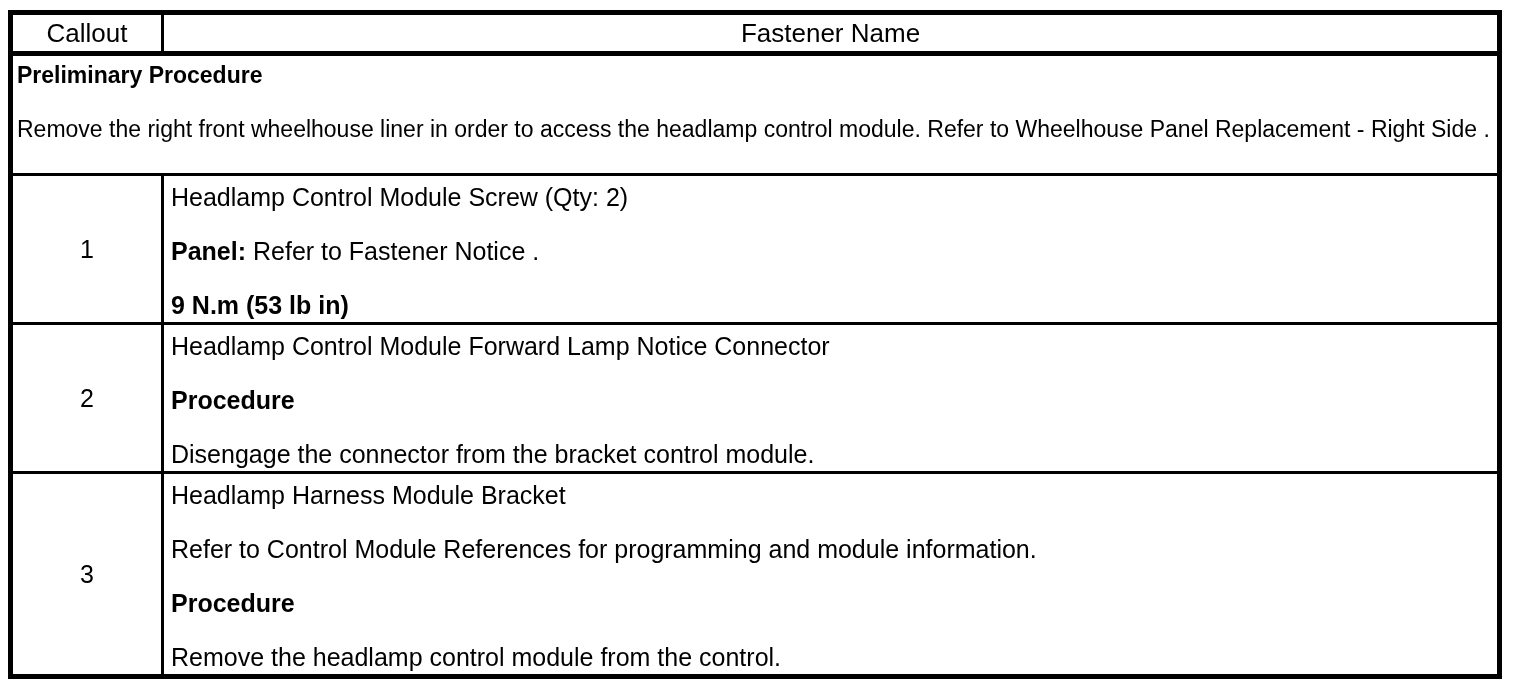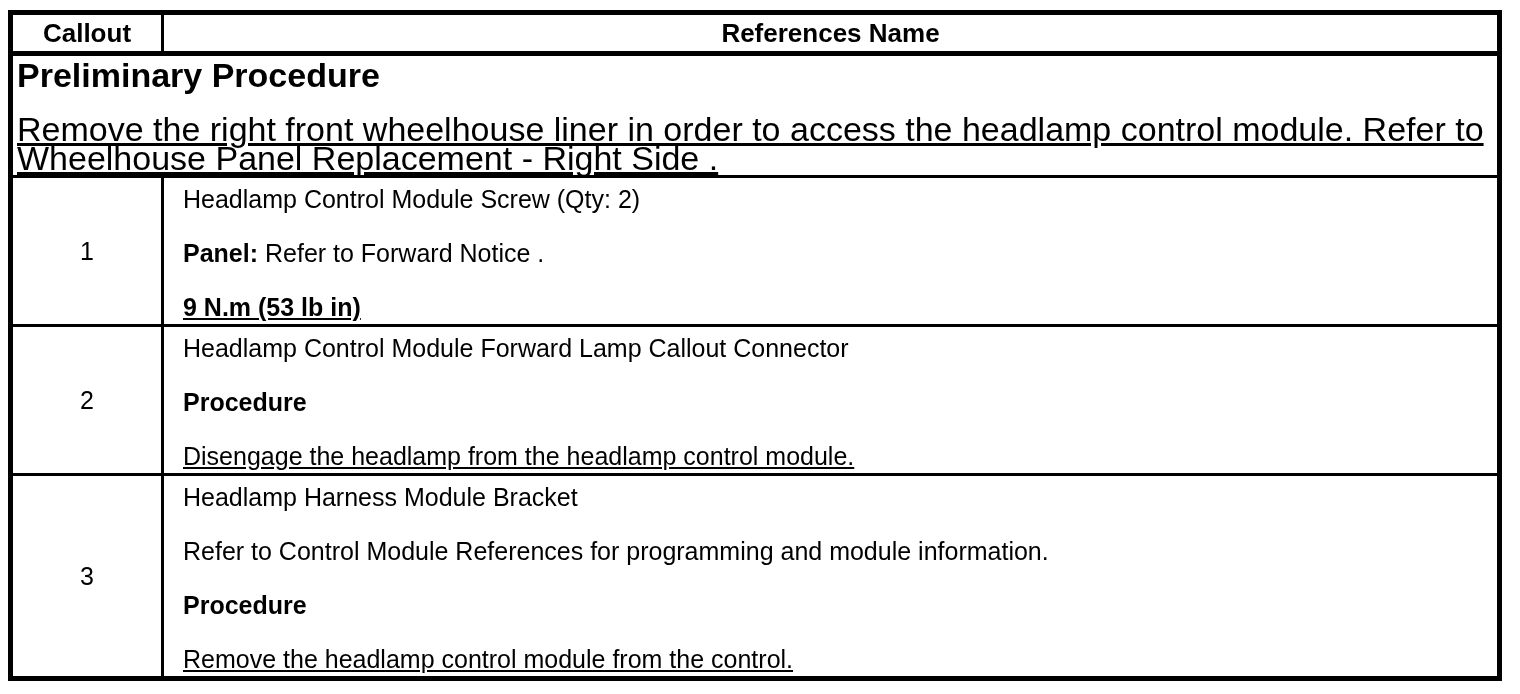--- a/index.html
+++ b/index.html
@@ -21,87 +21,87 @@
     table-layout: fixed;
     border: 5px solid #000000;
     background: #ffffff;
   }
   .doc-table th, .doc-table td {
     border: 3px solid #000000;
   }
   .doc-table thead th {
     border-bottom-width: 5px;
     font-size: 26px;
-    font-weight: bold;
+    font-weight: normal;
     text-align: center;
     vertical-align: middle;
     padding: 0;
     height: 36px;
   }
   td.callout-cell {
     text-align: center;
     vertical-align: middle;
     font-size: 25px;
     padding: 0;
   }
   td.comp-cell {
     vertical-align: top;
-    padding: 7px 6px 2px 19px;
+    padding: 7px 6px 2px 7px;
     font-size: 25px;
   }
   td.prelim-cell {
     vertical-align: top;
     padding: 5px 6px 2px 4px;
-    font-size: 34px;
+    font-size: 23px;
     margin-top: 12px;
   }
   .doc-table p {
     margin: 0 0 25px 0;
     line-height: 29px;
   }
-  .doc-table p:last-child { margin-bottom: 0; text-decoration: underline; }
+  .doc-table p:last-child { margin-bottom: 0; }
   .b { font-weight: bold; }
 </style>
 </head>
 <body>
 
 <table class="doc-table">
   <colgroup>
     <col style="width:152px">
     <col>
   </colgroup>
   <thead>
     <tr>
       <th>Callout</th>
-      <th>References Name</th>
+      <th>Fastener Name</th>
     </tr>
   </thead>
   <tbody>
     <tr style="height:121px">
       <td class="prelim-cell" colspan="2">
         <p class="b">Preliminary Procedure</p>
         <p>Remove the right front wheelhouse liner in order to access the headlamp control module. Refer to Wheelhouse Panel Replacement - Right Side .</p>
       </td>
     </tr>
 
     <tr style="height:147px">
       <td class="callout-cell">1</td>
       <td class="comp-cell">
         <p>Headlamp Control Module Screw (Qty: 2)</p>
-        <p><span class="b">Panel:</span><span> Refer to Forward Notice .</span></p>
+        <p><span class="b">Panel:</span><span> Refer to Fastener Notice .</span></p>
         <p class="b">9 N.m (53 lb in)</p>
       </td>
     </tr>
 
     <tr style="height:148px">
       <td class="callout-cell">2</td>
       <td class="comp-cell">
-        <p>Headlamp Control Module Forward Lamp Callout Connector</p>
+        <p>Headlamp Control Module Forward Lamp Notice Connector</p>
         <p class="b">Procedure</p>
-        <p>Disengage the headlamp from the headlamp control module.</p>
+        <p>Disengage the connector from the bracket control module.</p>
       </td>
     </tr>
 
     <tr style="height:199px">
       <td class="callout-cell">3</td>
       <td class="comp-cell">
         <p>Headlamp Harness Module Bracket</p>
         <p>Refer to Control Module References for programming and module information.</p>
         <p class="b">Procedure</p>
         <p>Remove the headlamp control module from the control.</p>

